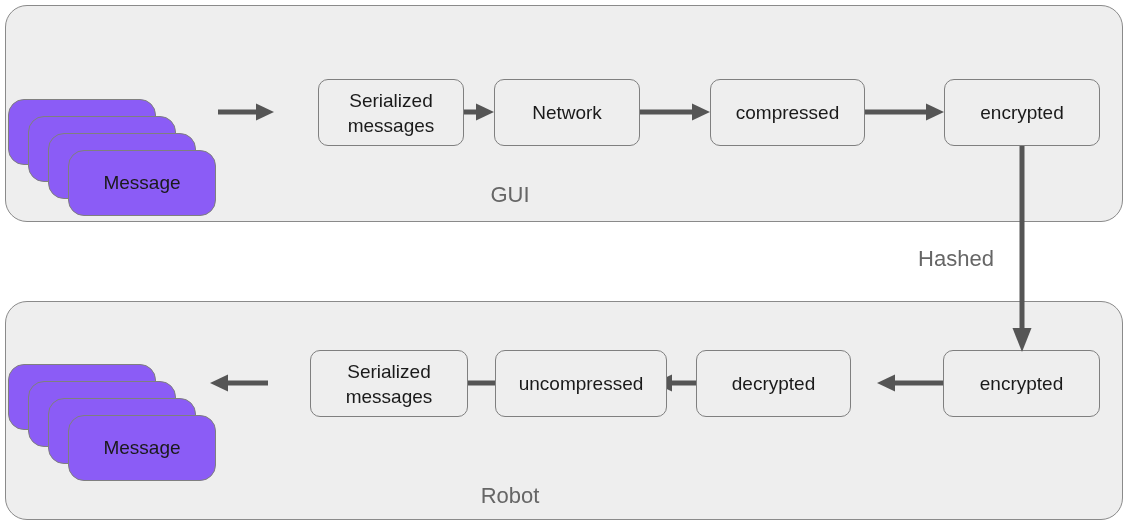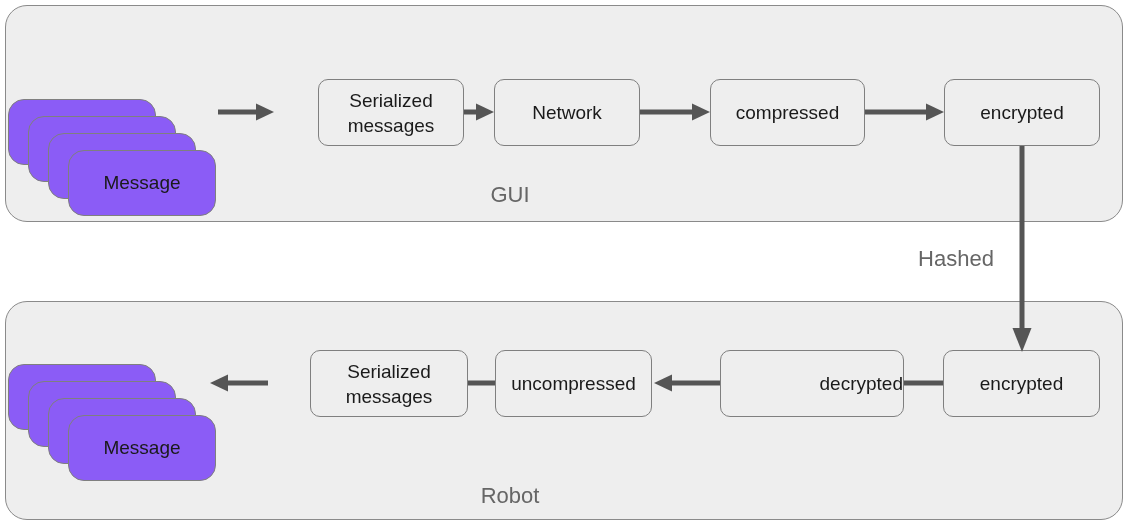--- a/index.html
+++ b/index.html
@@ -192,32 +192,32 @@
     </div>
   </div>
 
   <div class="arrow" style="left:424px; top:371px; width:72px; height:24px;">
     <svg width="72" height="24" viewBox="0 0 72 24">
       <path d="M72 12 L20 12" stroke="#555555" stroke-width="5" fill="none"></path>
       <path d="M20 3.5 L2 12 L20 20.5 Z" fill="#555555"></path>
     </svg>
   </div>
 
-  <div class="node" style="left:495px; top:350px; width:157px; height:67px;">
+  <div class="node" style="left:495px; top:350px; width:172px; height:67px;">
     <span>uncompressed</span>
   </div>
 
   <div class="arrow" style="left:652px; top:371px; width:70px; height:24px;">
     <svg width="70" height="24" viewBox="0 0 70 24">
       <path d="M70 12 L20 12" stroke="#555555" stroke-width="5" fill="none"></path>
       <path d="M20 3.5 L2 12 L20 20.5 Z" fill="#555555"></path>
     </svg>
   </div>
 
-  <div class="node" style="left:720px; top:350px; width:184px; height:67px;justify-content:flex-end;">
+  <div class="node" style="left:696px; top:350px; width:155px; height:67px;">
     <span>decrypted</span>
   </div>
 
   <div class="arrow" style="left:875px; top:371px; width:70px; height:24px;">
     <svg width="70" height="24" viewBox="0 0 70 24">
       <path d="M70 12 L20 12" stroke="#555555" stroke-width="5" fill="none"></path>
       <path d="M20 3.5 L2 12 L20 20.5 Z" fill="#555555"></path>
     </svg>
   </div>
 

